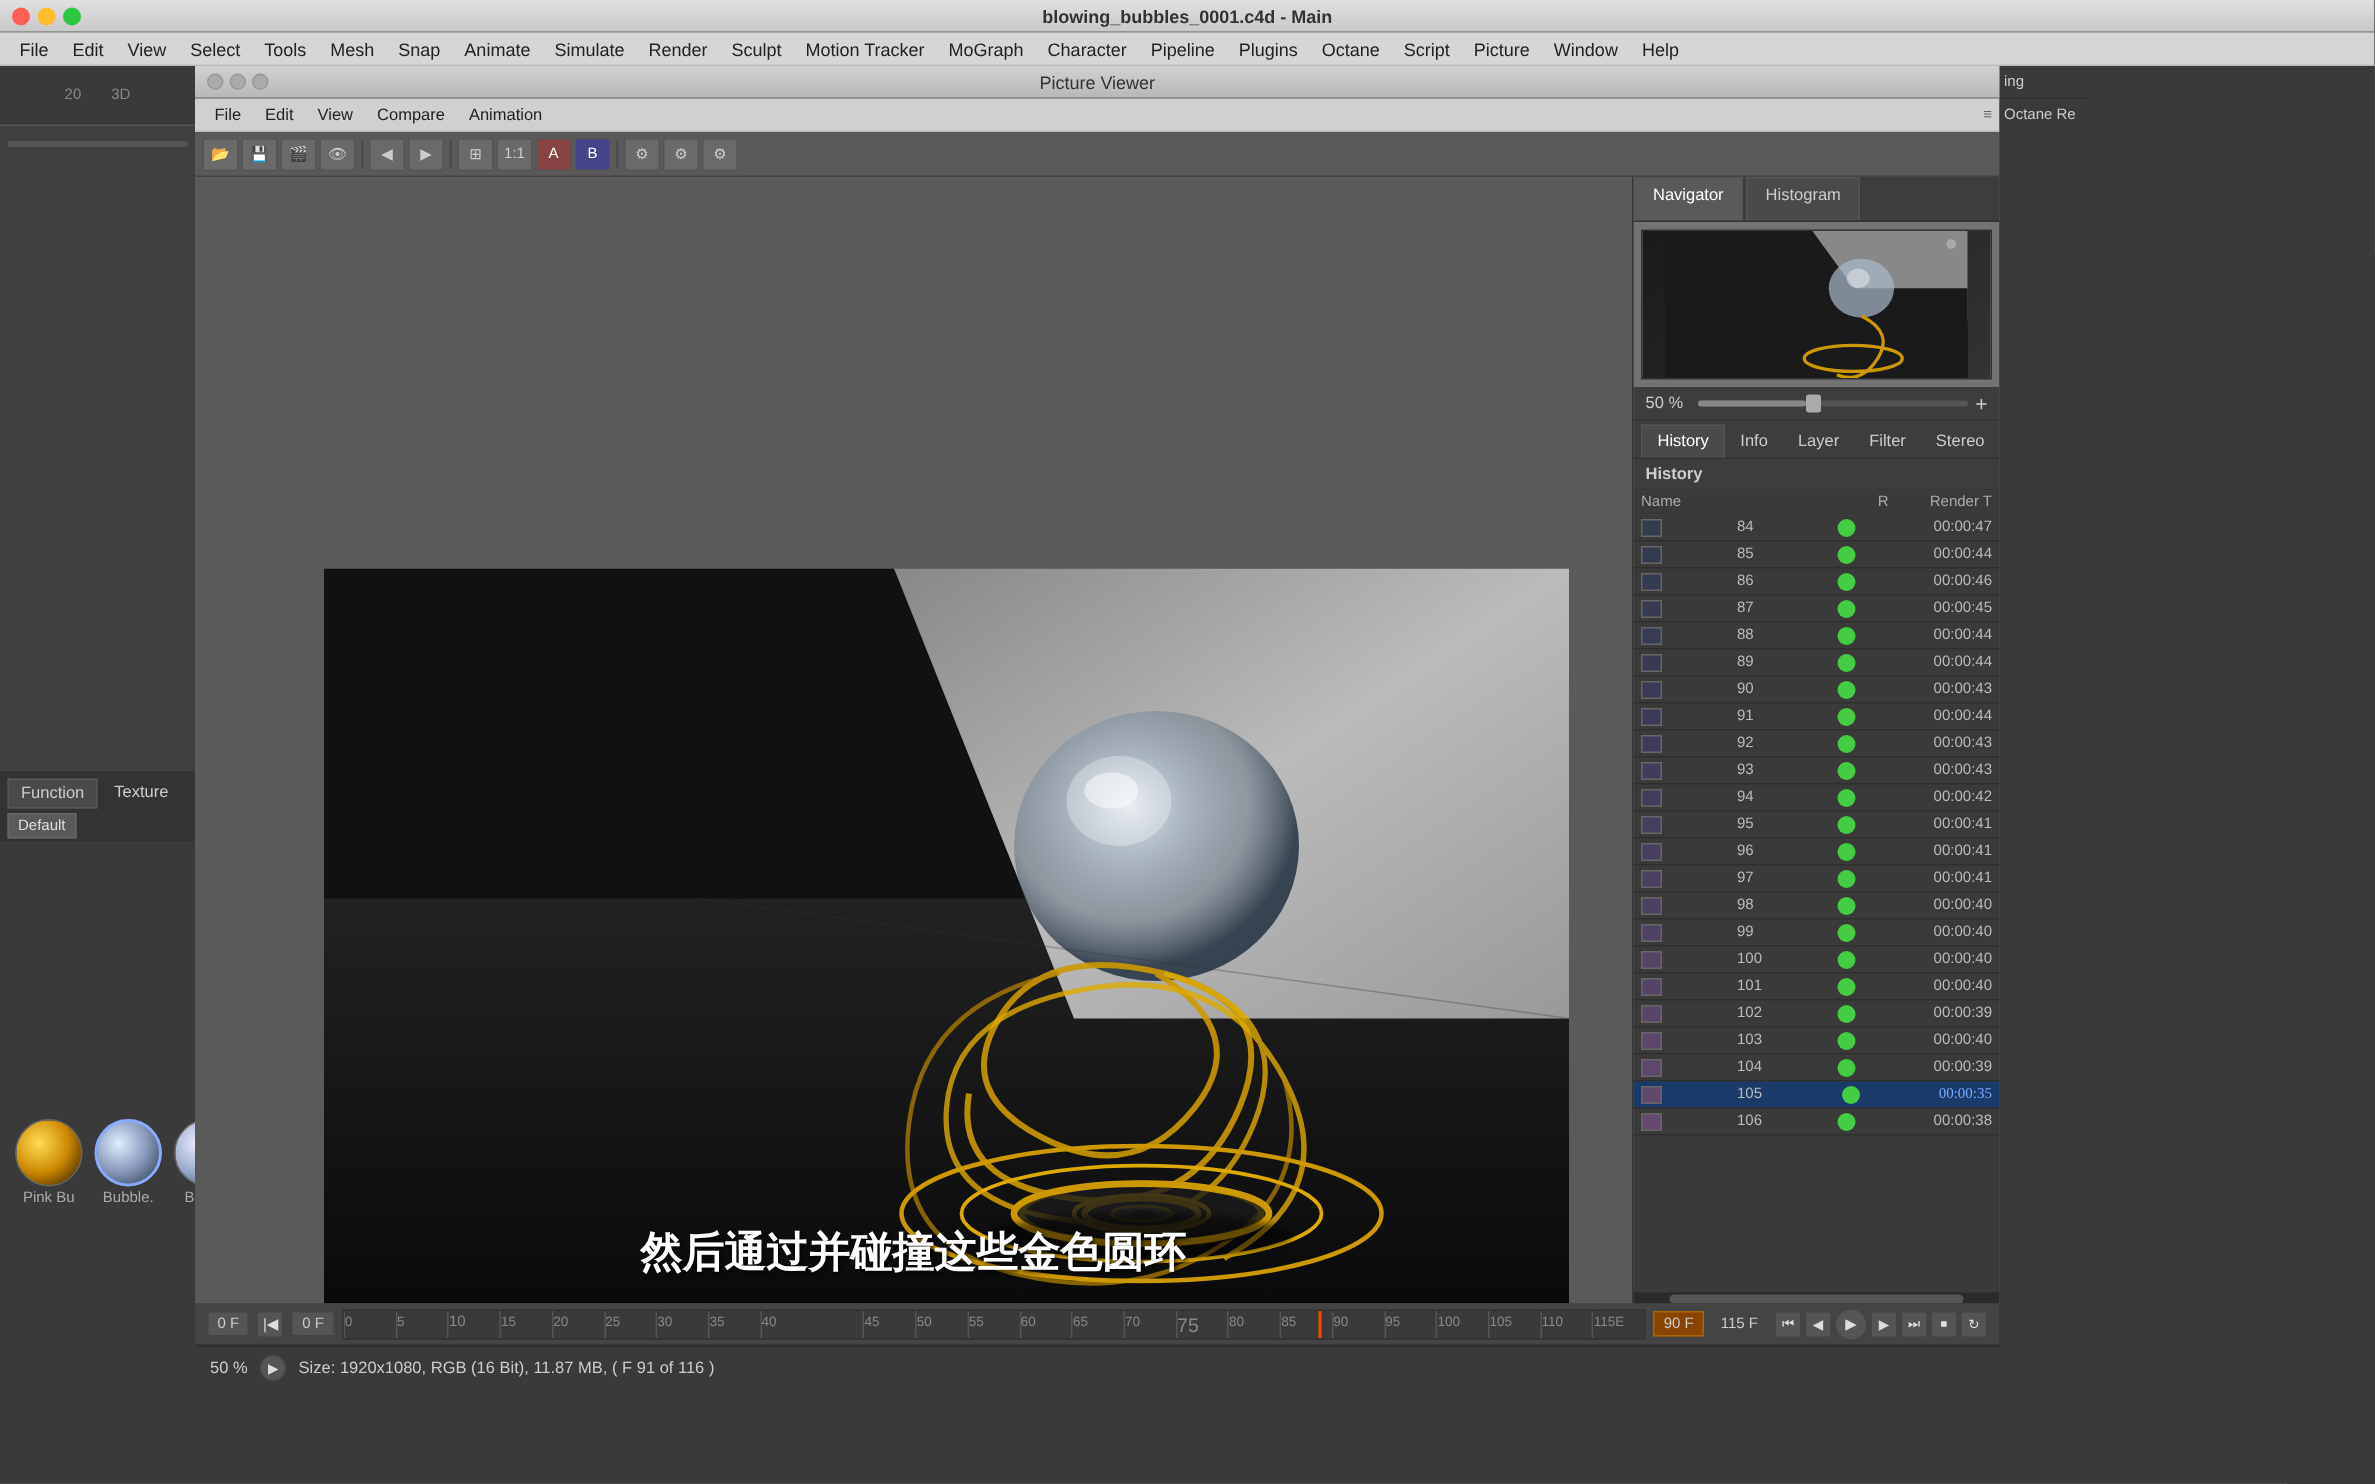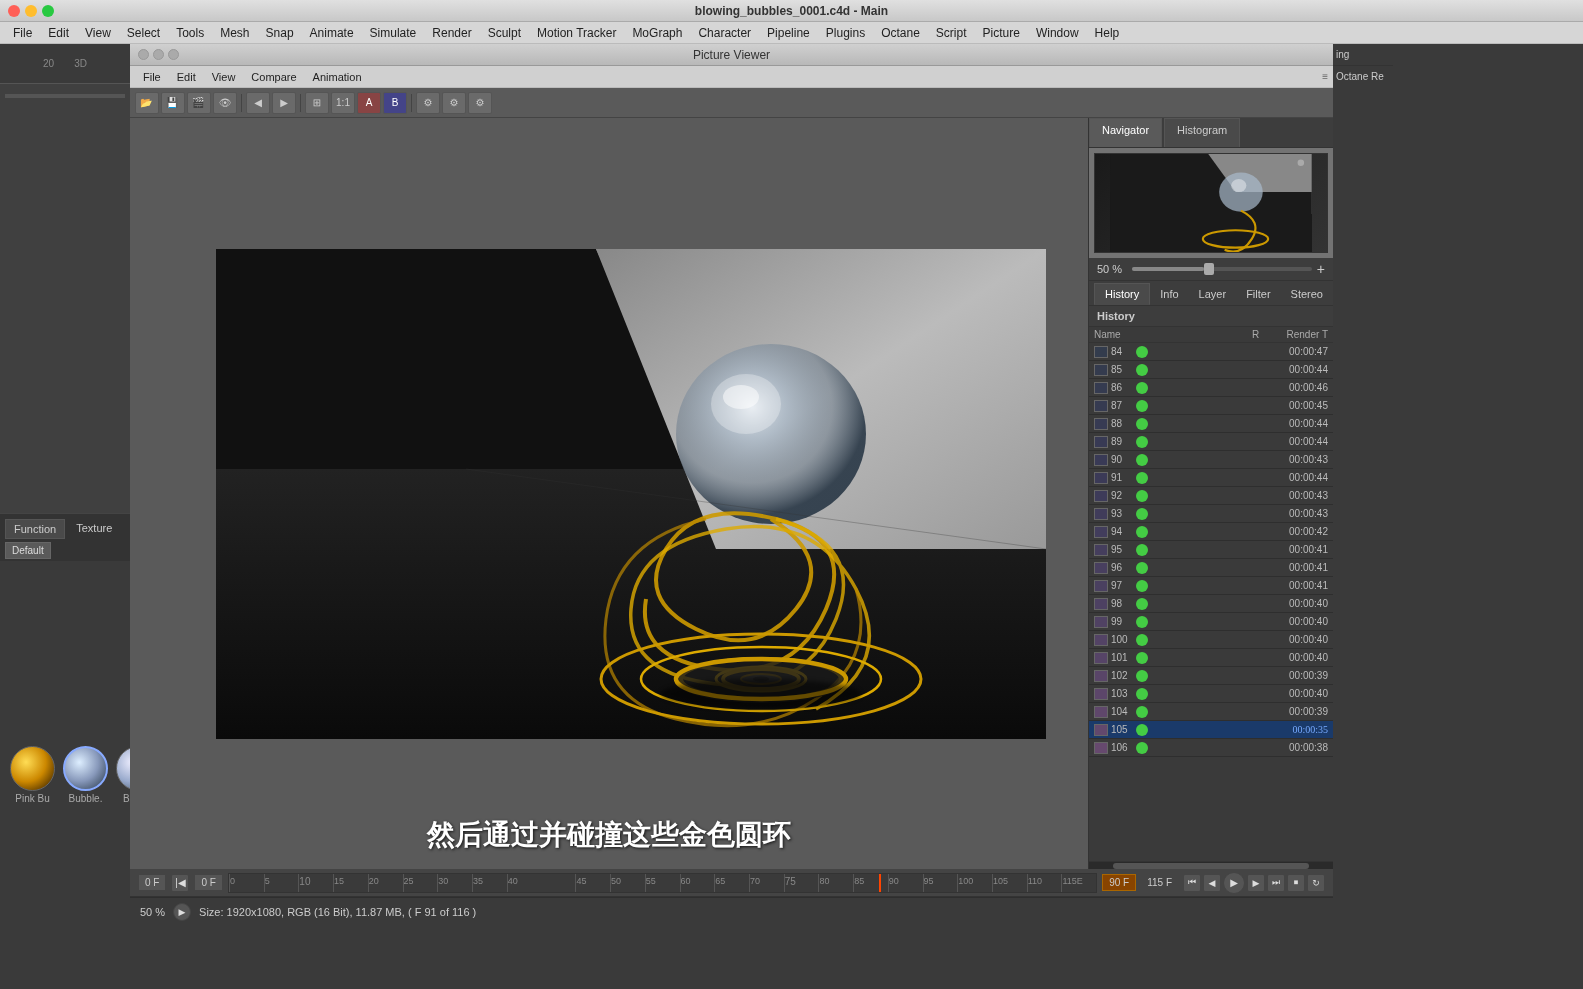--- a/index.html
+++ b/index.html
@@ -114,21 +114,21 @@
       height: 18px;
       background: #444;
       margin: 0 2px;
     }
 
     
     .pv-image-area {
       flex: 1;
       background: #5a5a5a;
       display: flex;
-      align-items: center;
+      align-items: flex-end;
       justify-content: center;
       position: relative;
       overflow: hidden;
       padding-left: 43px;
     }
 
     
     .pv-right-panel {
       width: 245px;
       background: #737373;
@@ -265,20 +265,21 @@
       overflow-y: auto;
       background: #3a3a3a;
     }
     .history-row {
       display: flex;
       align-items: center;
       height: 18px;
       padding: 0 5px;
       border-bottom: 1px solid #2e2e2e;
       font-size: 10px;
+      gap: 47px;
     }
     .history-row.selected { background: #1a3a6a; color: #7af; }
     .history-row.selected .hist-time { color: #7af; }
     .hist-thumb {
       width: 14px;
       height: 12px;
       background: #555;
       border: 0.5px solid #666;
       margin-right: 3px;
       flex-shrink: 0;
@@ -878,21 +879,21 @@
                   <div style="flex: 1 1 0%; text-align: center; font-size: 9px; color: rgb(136, 136, 136); border-left: 1px solid rgb(85, 85, 85); height: 100%; display: flex; align-items: flex-start; padding-top: 2px;">25</div>
                   <div style="flex: 1 1 0%; text-align: center; font-size: 9px; color: rgb(136, 136, 136); border-left: 1px solid rgb(85, 85, 85); height: 100%; display: flex; align-items: flex-start; padding-top: 2px;">30</div>
                   <div style="flex: 1 1 0%; text-align: center; font-size: 9px; color: rgb(136, 136, 136); border-left: 1px solid rgb(85, 85, 85); height: 100%; display: flex; align-items: flex-start; padding-top: 2px;">35</div>
                   <div style="flex: 1 1 0%; text-align: center; font-size: 9px; color: rgb(136, 136, 136); border-left: 1px solid rgb(85, 85, 85); height: 100%; display: flex; align-items: flex-start; padding-top: 2px;">40</div>
                   <div style="flex: 1 1 0%; text-align: left; font-size: 9px; color: rgb(136, 136, 136); border-left: 1px solid rgb(85, 85, 85); height: 100%; display: flex; align-items: flex-start; padding-top: 2px; margin-left: 34px;">45</div>
                   <div style="flex: 1 1 0%; text-align: center; font-size: 9px; color: rgb(136, 136, 136); border-left: 1px solid rgb(85, 85, 85); height: 100%; display: flex; align-items: flex-start; padding-top: 2px;">50</div>
                   <div style="flex: 1 1 0%; text-align: center; font-size: 9px; color: rgb(136, 136, 136); border-left: 1px solid rgb(85, 85, 85); height: 100%; display: flex; align-items: flex-start; padding-top: 2px;">55</div>
                   <div style="flex: 1 1 0%; text-align: center; font-size: 9px; color: rgb(136, 136, 136); border-left: 1px solid rgb(85, 85, 85); height: 100%; display: flex; align-items: flex-start; padding-top: 2px;">60</div>
                   <div style="flex: 1 1 0%; text-align: center; font-size: 9px; color: rgb(136, 136, 136); border-left: 1px solid rgb(85, 85, 85); height: 100%; display: flex; align-items: flex-start; padding-top: 2px;">65</div>
                   <div style="flex: 1 1 0%; text-align: center; font-size: 9px; color: rgb(136, 136, 136); border-left: 1px solid rgb(85, 85, 85); height: 100%; display: flex; align-items: flex-start; padding-top: 2px;">70</div>
-                  <div style="flex: 1 1 0%; text-align: center; font-size: 10px; color: rgb(136, 136, 136); border-left: 1px solid rgb(85, 85, 85); height: 100%; display: flex; align-items: flex-start; padding-top: 2px;">75</div>
+                  <div style="flex: 1 1 0%; text-align: center; font-size: 13px; color: rgb(136, 136, 136); border-left: 1px solid rgb(85, 85, 85); height: 100%; display: flex; align-items: flex-start; padding-top: 2px;">75</div>
                   <div style="flex: 1 1 0%; text-align: center; font-size: 9px; color: rgb(136, 136, 136); border-left: 1px solid rgb(85, 85, 85); height: 100%; display: flex; align-items: flex-start; padding-top: 2px;">80</div>
                   <div style="flex: 1 1 0%; text-align: center; font-size: 9px; color: rgb(136, 136, 136); border-left: 1px solid rgb(85, 85, 85); height: 100%; display: flex; align-items: flex-start; padding-top: 2px;">85</div>
                   <div style="flex: 1 1 0%; text-align: center; font-size: 9px; color: rgb(136, 136, 136); border-left: 1px solid rgb(85, 85, 85); height: 100%; display: flex; align-items: flex-start; padding-top: 2px;">90</div>
                   <div style="flex: 1 1 0%; text-align: center; font-size: 9px; color: rgb(136, 136, 136); border-left: 1px solid rgb(85, 85, 85); height: 100%; display: flex; align-items: flex-start; padding-top: 2px;">95</div>
                   <div style="flex: 1 1 0%; text-align: center; font-size: 9px; color: rgb(136, 136, 136); border-left: 1px solid rgb(85, 85, 85); height: 100%; display: flex; align-items: flex-start; padding-top: 2px;">100</div>
                   <div style="flex: 1 1 0%; text-align: center; font-size: 9px; color: rgb(136, 136, 136); border-left: 1px solid rgb(85, 85, 85); height: 100%; display: flex; align-items: flex-start; padding-top: 2px;">105</div>
                   <div style="flex: 1 1 0%; text-align: center; font-size: 9px; color: rgb(136, 136, 136); border-left: 1px solid rgb(85, 85, 85); height: 100%; display: flex; align-items: flex-start; padding-top: 2px;">110</div>
                   <div style="flex: 1 1 0%; text-align: center; font-size: 9px; color: rgb(136, 136, 136); border-left: 1px solid rgb(85, 85, 85); height: 100%; display: flex; align-items: flex-start; padding-top: 2px;">115E</div>
                 </div>
             </div>

